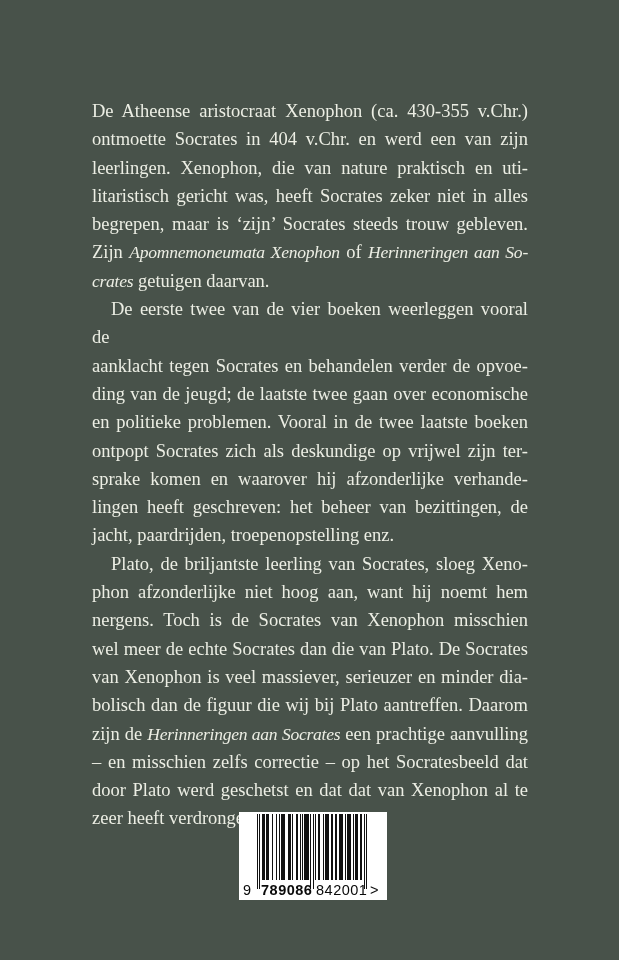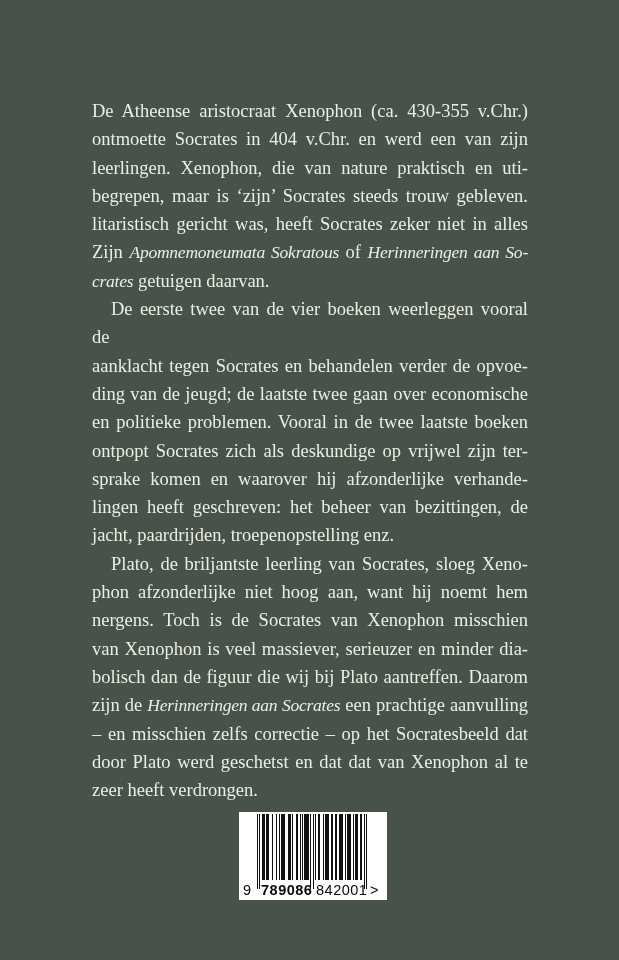--- a/index.html
+++ b/index.html
@@ -82,35 +82,36 @@
 </style>
 </head>
 <body>
 
 <div class="cover">
 
   <div class="blurb">
       <div class="line"><span>De Atheense aristocraat Xenophon (ca. 430-355 v.Chr.)</span></div>
       <div class="line"><span>ontmoette Socrates in 404 v.Chr. en werd een van zijn</span></div>
       <div class="line"><span>leerlingen. Xenophon, die van nature praktisch en uti-</span></div>
+      <div class="line"><span>litaristisch gericht was, heeft Socrates zeker niet in alles</span></div>
       <div class="line"><span>begrepen, maar is ‘zijn’ Socrates steeds trouw gebleven.</span></div>
-      <div class="line"><span>litaristisch gericht was, heeft Socrates zeker niet in alles</span></div>
-      <div class="line"><span>Zijn </span><span class="it">Apomnemoneumata Sokratous</span><span> of </span><span class="it">Herinneringen aan So-</span></div>
+      <div class="line"><span>Zijn </span><span class="it">Apomnemoneumata Xenophon</span><span> of </span><span class="it">Herinneringen aan So-</span></div>
       <div class="line last"><span class="it">crates</span><span> getuigen daarvan.</span></div>
       <div class="line indent"><span>De eerste twee van de vier boeken weerleggen vooral de</span></div>
       <div class="line"><span>aanklacht tegen Socrates en behandelen verder de opvoe-</span></div>
       <div class="line"><span>ding van de jeugd; de laatste twee gaan over economische</span></div>
       <div class="line"><span>en politieke problemen. Vooral in de twee laatste boeken</span></div>
       <div class="line"><span>ontpopt Socrates zich als deskundige op vrijwel zijn ter-</span></div>
       <div class="line"><span>sprake komen en waarover hij afzonderlijke verhande-</span></div>
       <div class="line"><span>lingen heeft geschreven: het beheer van bezittingen, de</span></div>
       <div class="line last"><span>jacht, paardrijden, troepenopstelling enz.</span></div>
       <div class="line indent"><span>Plato, de briljantste leerling van Socrates, sloeg Xeno-</span></div>
       <div class="line"><span>phon afzonderlijke niet hoog aan, want hij noemt hem</span></div>
       <div class="line"><span>nergens. Toch is de Socrates van Xenophon misschien</span></div>
+      <div class="line"><span>wel meer de echte Socrates dan die van Plato. De Socrates</span></div>
       <div class="line"><span>van Xenophon is veel massiever, serieuzer en minder dia-</span></div>
       <div class="line"><span>bolisch dan de figuur die wij bij Plato aantreffen. Daarom</span></div>
       <div class="line"><span>zijn de </span><span class="it">Herinneringen aan Socrates</span><span> een prachtige aanvulling</span></div>
       <div class="line"><span>– en misschien zelfs correctie – op het Socratesbeeld dat</span></div>
       <div class="line"><span>door Plato werd geschetst en dat dat van Xenophon al te</span></div>
       <div class="line last"><span>zeer heeft verdrongen.</span></div>
     </div>
 
   <div class="barcode">
     <svg viewBox="0 0 95 75" preserveAspectRatio="none" shape-rendering="crispEdges" xmlns="http://www.w3.org/2000/svg">

